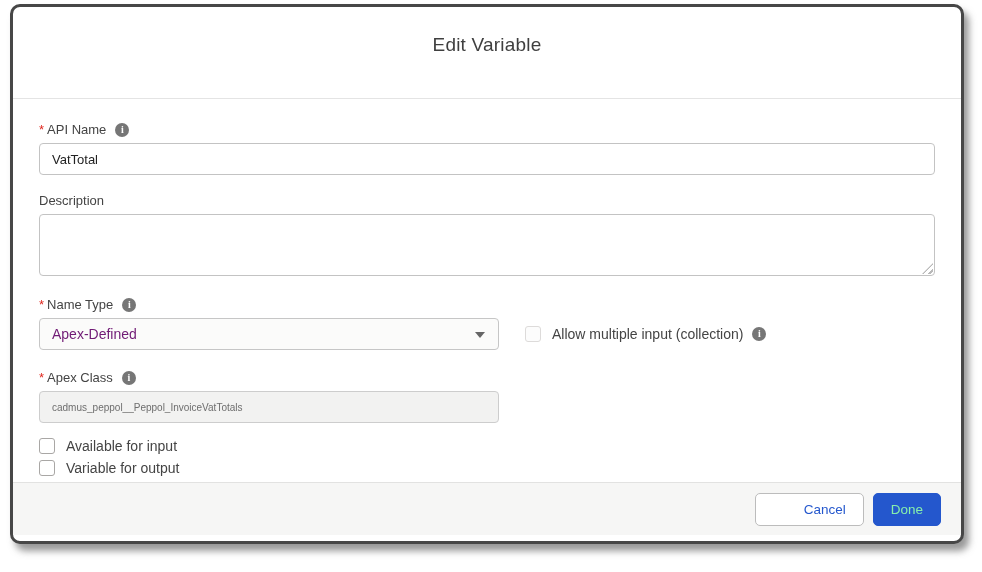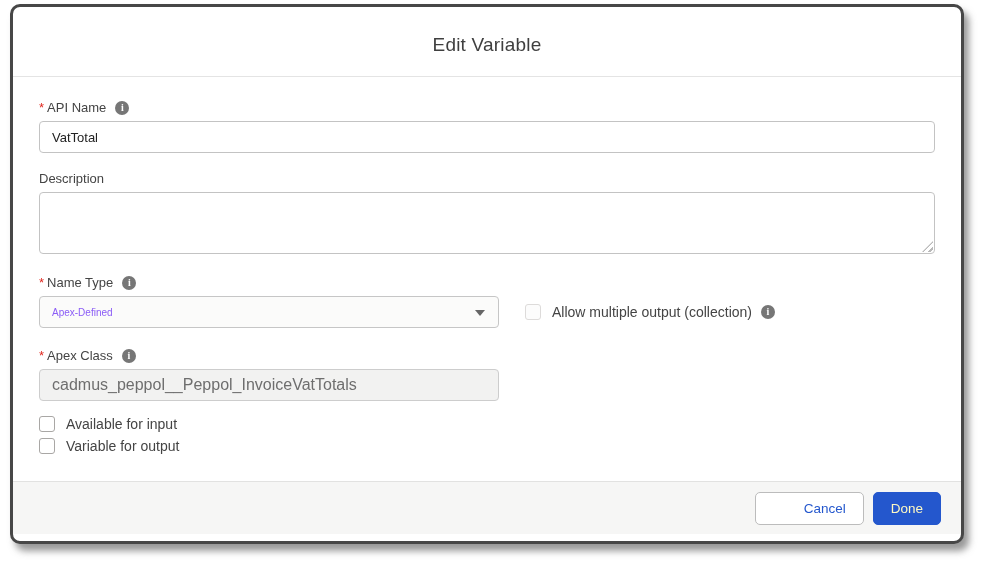--- a/index.html
+++ b/index.html
@@ -16,21 +16,21 @@
     box-shadow: 5px 7px 7px rgba(70,70,70,0.55);
     display: flex;
     flex-direction: column;
     overflow: hidden;
   }
 
   
   .dialog-header {
     flex: 0 0 auto;
     padding: 27px 0 0;
-    height: 70px;
+    height: 92px;
     text-align: center;
     border-bottom: 1px solid #e4e4e4;
   }
   .dialog-title {
     font-size: 19px;
     font-weight: 400;
     color: #3f3f3f;
     letter-spacing: 0.2px;
   }
 
@@ -118,22 +118,22 @@
   .combobox {
     position: relative;
     width: 460px;
     height: 32px;
     border: 1px solid #c6c6c6;
     border-radius: 4px;
     background: #fbfbfa;
     display: flex;
     align-items: center;
     padding: 0 12px;
-    font-size: 10px;
-    color: #8b5cf6;
+    font-size: 14px;
+    color: #701a75;
     cursor: pointer;
   }
   .chevron-down-icon {
     position: absolute;
     right: 13px; top: 13px;
     width: 0; height: 0;
     border-left: 5px solid transparent;
     border-right: 5px solid transparent;
     border-top: 6px solid #666666;
   }
@@ -167,21 +167,21 @@
 
   .disabled-input {
     width: 460px;
     height: 32px;
     border: 1px solid #cdcdcd;
     border-radius: 4px;
     background: #f2f2f1;
     display: flex;
     align-items: center;
     padding: 0 12px;
-    font-size: 16px;
+    font-size: 10px;
     color: #6e6e6e;
   }
 
   .availability-heading {
     font-size: 13px;
     font-weight: bold;
     color: #2e2e2c;
     margin-bottom: 8px;
   }
   .availability-row { margin-bottom: 6px; }
@@ -211,21 +211,21 @@
   }
   .btn-neutral {
     background: #ffffff;
     border: 1px solid #bcbcbc;
     color: var(--accent, #2457cd);
     padding-left: 48px;
   }
   .btn-brand {
     background: var(--accent, #2457cd);
     border: 1px solid var(--accent, #2457cd);
-    color: #fef9c3;
+    color: #86efac;
   }
 </style>
 </head>
 <body>
 
 <div class="frame">
 
   <div class="dialog-header">
     <div class="dialog-title">Edit Variable</div>
   </div>
@@ -259,21 +259,21 @@
           <span class="info-icon"></span>
         </div>
         <div class="combobox">
           <span>Apex-Defined</span>
           <span class="chevron-down-icon"></span>
         </div>
       </div>
       <div class="allow-multiple-wrap" style="align-self: flex-end;">
         <div class="checkbox-row">
           <span class="checkbox disabled"></span>
-          <span class="cb-label">Allow multiple output (collection)</span>
+          <span class="cb-label">Allow multiple input (collection)</span>
           <span class="info-icon"></span>
         </div>
       </div>
     </div>
 
     <div class="field-group group-apexclass">
       <div class="field-label">
         <span class="required-star">*</span>
         <span>Apex Class</span>
         <span class="info-icon"></span>

